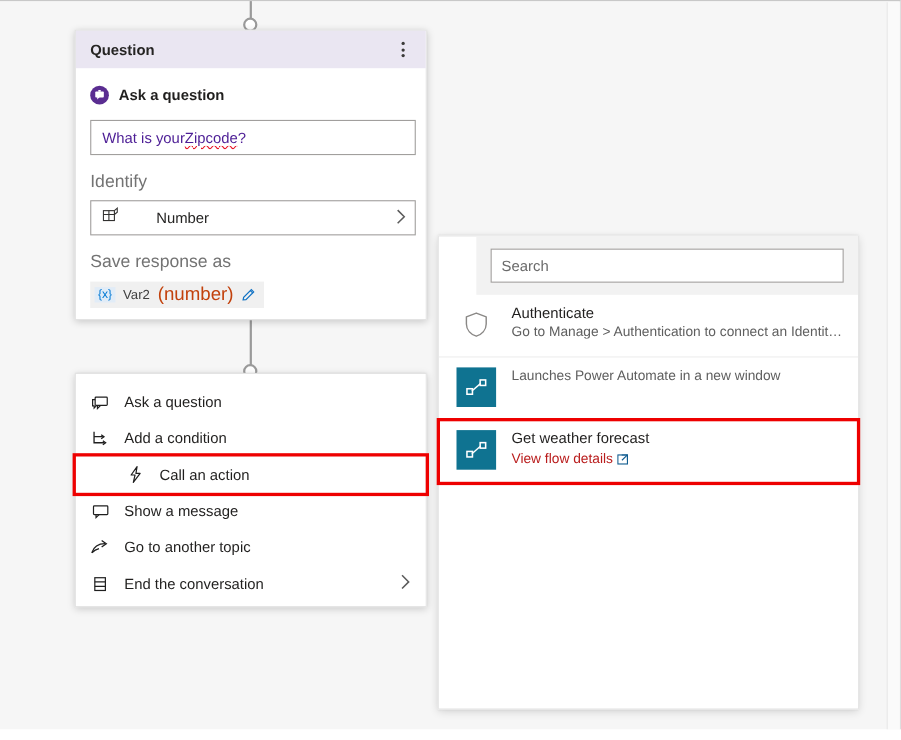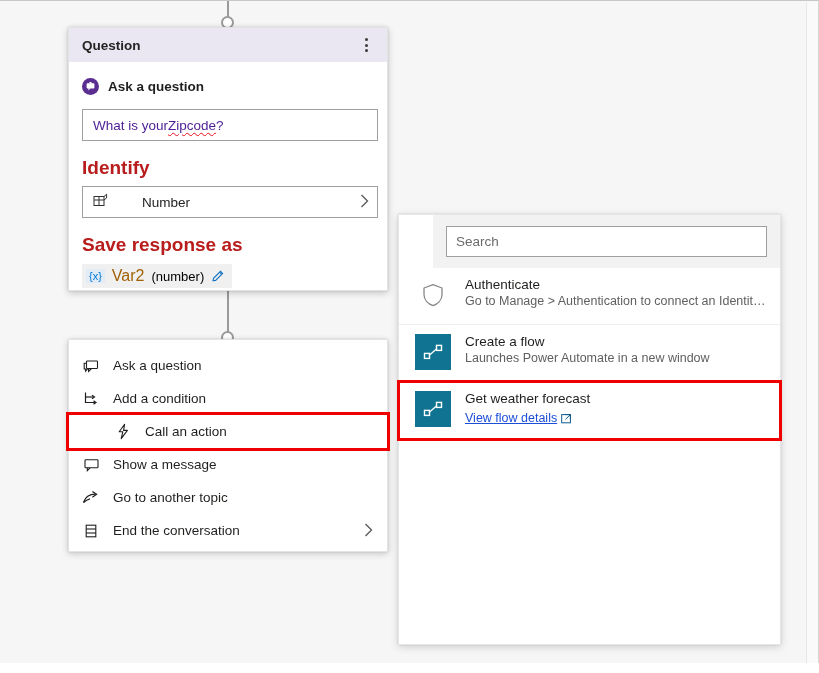--- a/index.html
+++ b/index.html
@@ -115,23 +115,23 @@
   }
   .misspell {
     text-decoration: underline;
     text-decoration-style: wavy;
     text-decoration-color: #e81123;
     text-decoration-thickness: 1px;
     text-underline-offset: 2px;
   }
 
   .field-label {
-    font-size: 19px;
-    font-weight: bold;
-    color: #b91c1c;
+    font-size: 16px;
+    font-weight: normal;
+    color: #737373;
     margin: 16px 0 7px 0;
   }
 
   .select-box {
     width: 296px; height: 32px;
     border: 1px solid #a19f9d;
     background: #ffffff;
     display: flex; align-items: center;
     padding: 0 8px 0 10px;
     gap: 10px;
@@ -157,22 +157,22 @@
     height: 24px;
     margin-top: 1px;
   }
   .var-brace {
     color: #0078d4;
     font-size: 11px;
     background: #e1ecf7;
     padding: 1px 3px;
     font-family: "Liberation Sans", sans-serif;
   }
-  .var-name { font-size: 16px; color: #a16207; }
-  .var-type { font-size: 13px; color: #000000; }
+  .var-name { font-size: 12px; color: #404040; }
+  .var-type { font-size: 17px; color: #c2410c; }
   .pencil { color: #0078d4; display: inline-flex; cursor: pointer; }
 
   
   .node-menu {
     position: absolute;
     left: 68px; top: 338px;
     width: 320px; height: 213px;
     background: #ffffff;
     border: 1px solid #e3e3e3;
     box-shadow: 0 2px 7px rgba(0,0,0,0.18), 0 0 2px rgba(0,0,0,0.12);
@@ -266,22 +266,21 @@
   }
   .ap-sub {
     font-size: 12.5px;
     color: #5f5f5f;
     white-space: nowrap;
     overflow: hidden;
     text-overflow: ellipsis;
   }
   .ap-link {
     font-size: 12.5px;
-    color: #1d4ed8;
-    text-decoration: underline;
+    color: #b91c1c;
     display: inline-flex;
     align-items: center;
     gap: 4px;
     cursor: pointer;
   }
   .ext-icon { display: inline-flex; }
 </style>
 </head>
 <body>
 
@@ -454,21 +453,20 @@
 
     <div class="ap-row">
       <span class="ap-icon-flow">
         <svg width="22" height="22" viewBox="0 0 22 22" aria-hidden="true">
           <line x1="7" y1="14.5" x2="15" y2="7.5" stroke="#ffffff" stroke-width="1.3"></line>
           <rect x="2.5" y="12.4" width="5" height="5" fill="none" stroke="#ffffff" stroke-width="1.4"></rect>
           <rect x="14.5" y="4.4" width="5" height="5" fill="none" stroke="#ffffff" stroke-width="1.4"></rect>
         </svg>
       </span>
       <div class="ap-text">
-        <div class="ap-title">Create a flow</div>
         <div class="ap-sub">Launches Power Automate in a new window</div>
       </div>
     </div>
 
     <div class="ap-row selected">
       <span class="ap-icon-flow">
         <svg width="22" height="22" viewBox="0 0 22 22" aria-hidden="true">
           <line x1="7" y1="14.5" x2="15" y2="7.5" stroke="#ffffff" stroke-width="1.3"></line>
           <rect x="2.5" y="12.4" width="5" height="5" fill="none" stroke="#ffffff" stroke-width="1.4"></rect>
           <rect x="14.5" y="4.4" width="5" height="5" fill="none" stroke="#ffffff" stroke-width="1.4"></rect>

